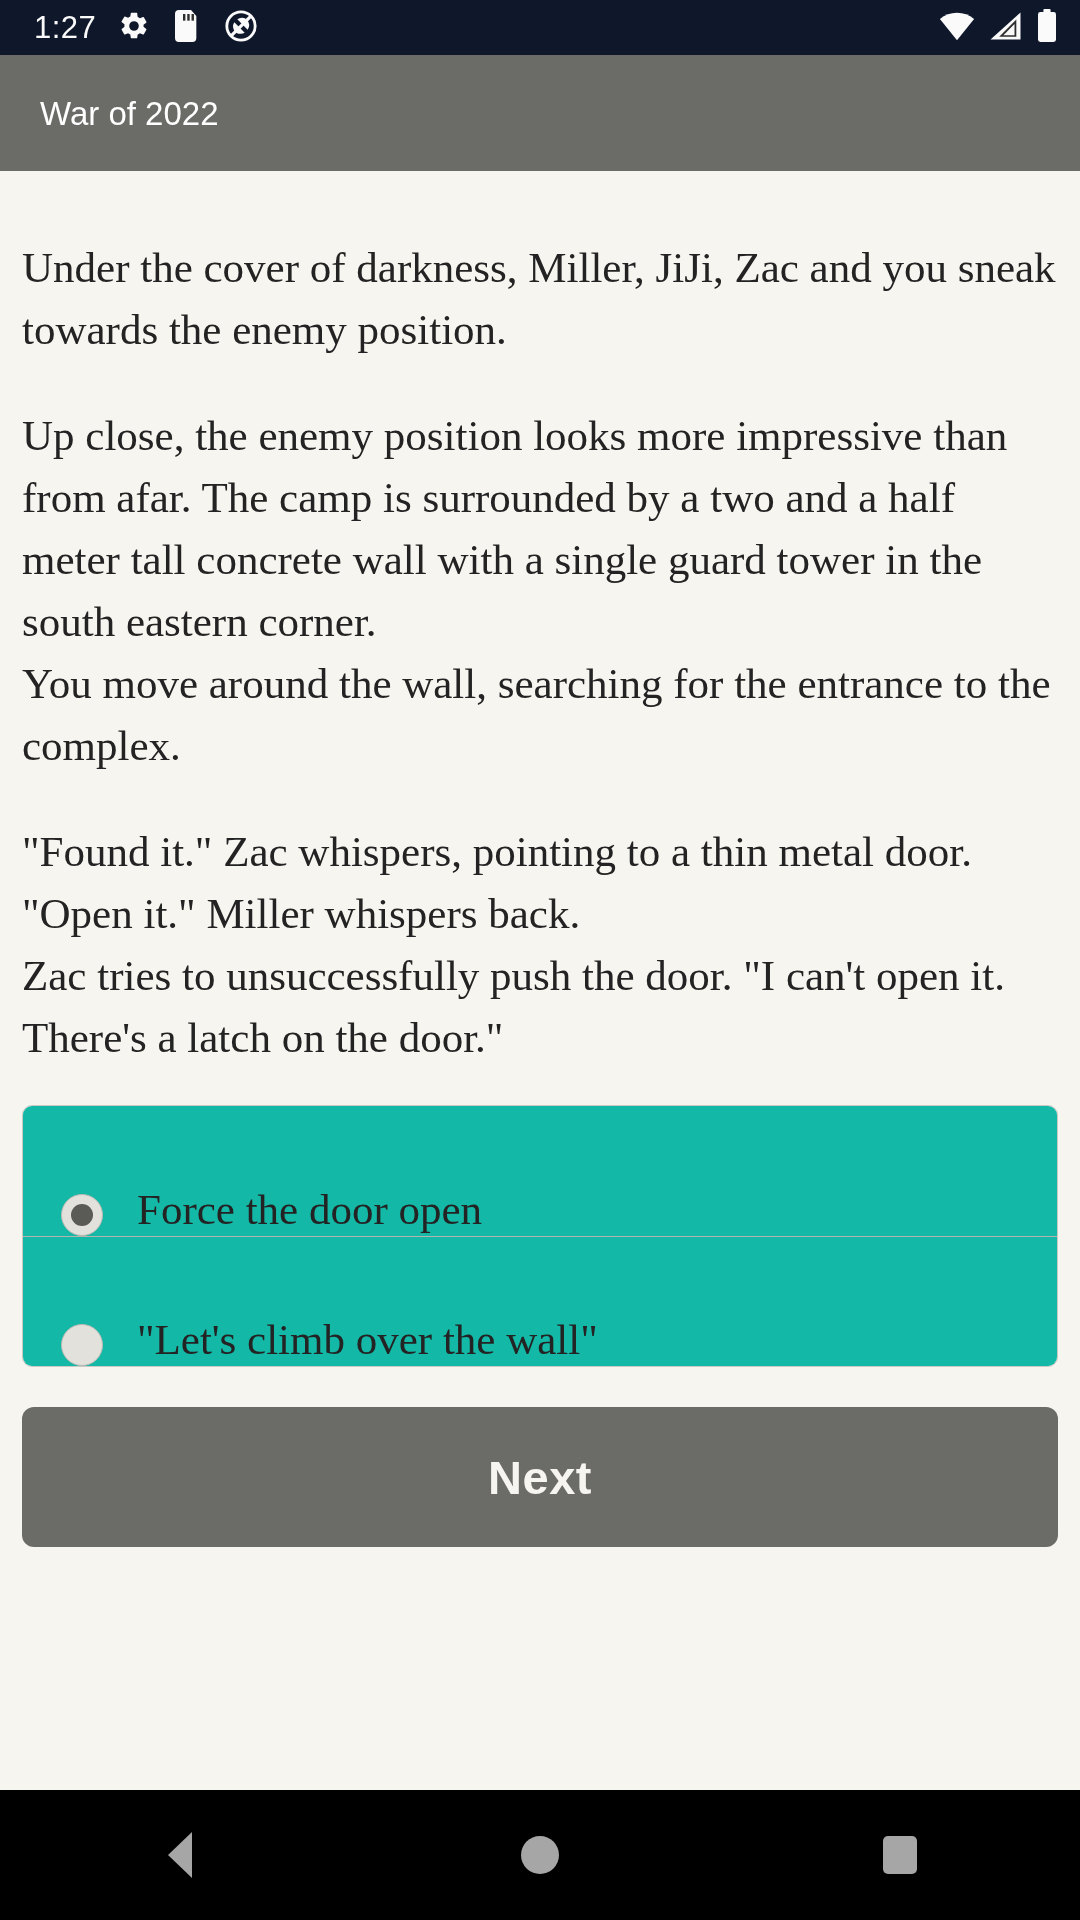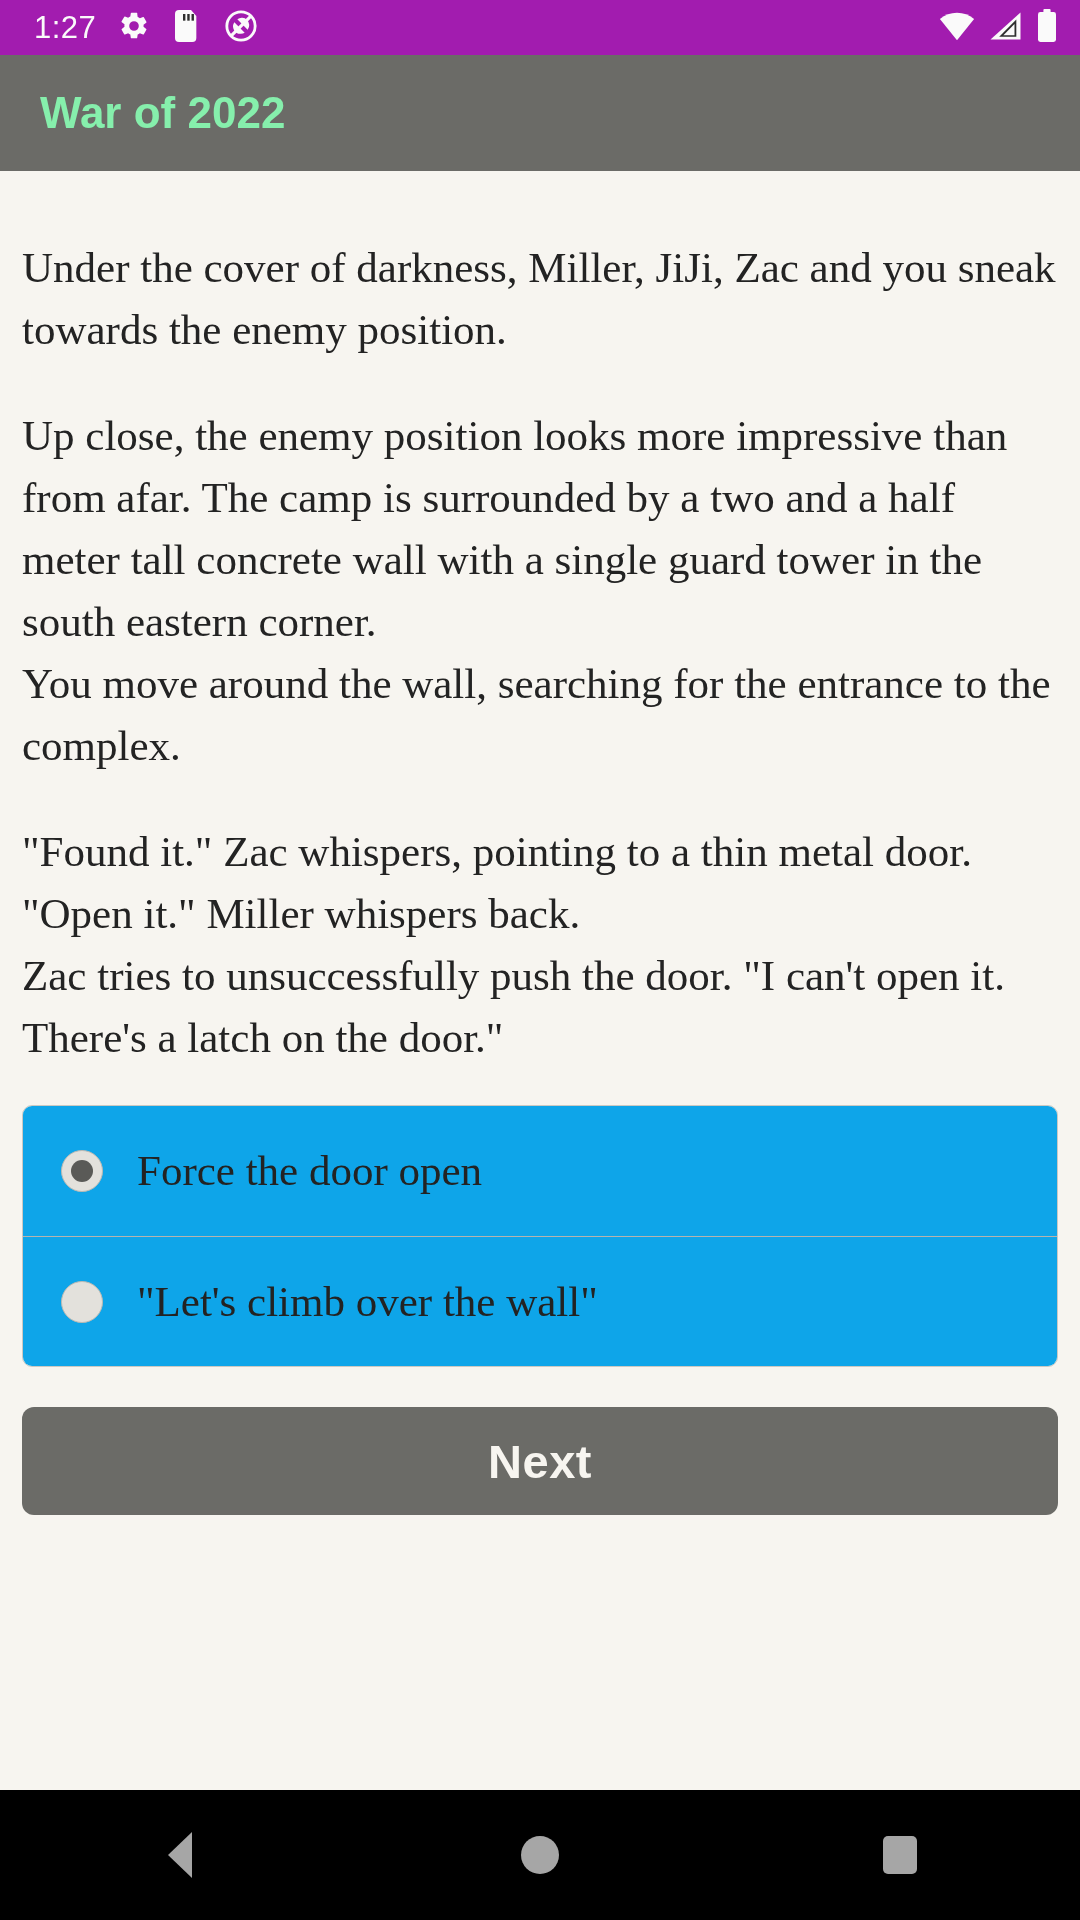--- a/index.html
+++ b/index.html
@@ -17,21 +17,21 @@
     width:1080px;
     height:1920px;
     background:#f7f5f0;
     display:flex;
     flex-direction:column;
   }
 
   
   .status-bar {
     height:55px;
-    background:#a21caf;
+    background:#0f172a;
     display:flex;
     align-items:center;
     padding:0 22px 0 34px;
     flex:0 0 auto;
   }
   .status-left { display:flex; align-items:center; gap:22px; }
   .status-right { margin-left:auto; display:flex; align-items:center; gap:14px; }
   .status-time {
     color:#fafafa;
     font-family:"Liberation Sans", sans-serif;
@@ -44,24 +44,24 @@
   
   .app-bar {
     height:116px;
     background:#6b6b67;
     display:flex;
     align-items:center;
     padding:0 26px 0 40px;
     flex:0 0 auto;
   }
   .app-title {
-    color:#86efac;
-    font-family:"Liberation Sans", sans-serif;
-    font-size:44px;
-    font-weight:700;
+    color:#ffffff;
+    font-family:"Liberation Sans", sans-serif;
+    font-size:33px;
+    font-weight:400;
     line-height:1;
     letter-spacing:0px;
   }
   .app-actions { margin-left:auto; display:flex; align-items:center; gap:10px; }
   .action-text {
     color:#f7f5f0;
     font-family:"Liberation Sans", sans-serif;
     font-size:33px;
     letter-spacing:0.6px;
     padding:14px 16px;
@@ -102,24 +102,24 @@
   
   .options-card {
     margin:8px 0 0 0;
     border:1px solid #cbc9c3;
     border-radius:10px;
     background:#f7f5f0;
     overflow:hidden;
   }
   .option-row {
     display:flex;
-    align-items:center;
+    align-items:flex-end;
     min-height:130px;
     padding:0 30px 0 38px;
-    background:#0ea5e9;
+    background:#14b8a6;
   }
   .option-row + .option-row { border-top:1px solid #b6b4ae; }
 
   .radio {
     width:42px; height:42px;
     border-radius:50%;
     background:#e3e1dc;
     border:1px solid #bcbab4;
     flex:0 0 auto;
     display:flex;
@@ -138,21 +138,21 @@
   .option-label {
     color:#232323;
     font-family:"Liberation Serif", serif;
     font-size:43px;
     line-height:1.2;
   }
 
   
   .next-button {
     margin:40px 0 0 0;
-    height:108px;
+    height:140px;
     background:#6b6b67;
     border-radius:12px;
     display:flex;
     align-items:center;
     justify-content:center;
     color:#f7f5f0;
     font-family:"Liberation Sans", sans-serif;
     font-size:47px;
     font-weight:bold;
     letter-spacing:0.5px;

